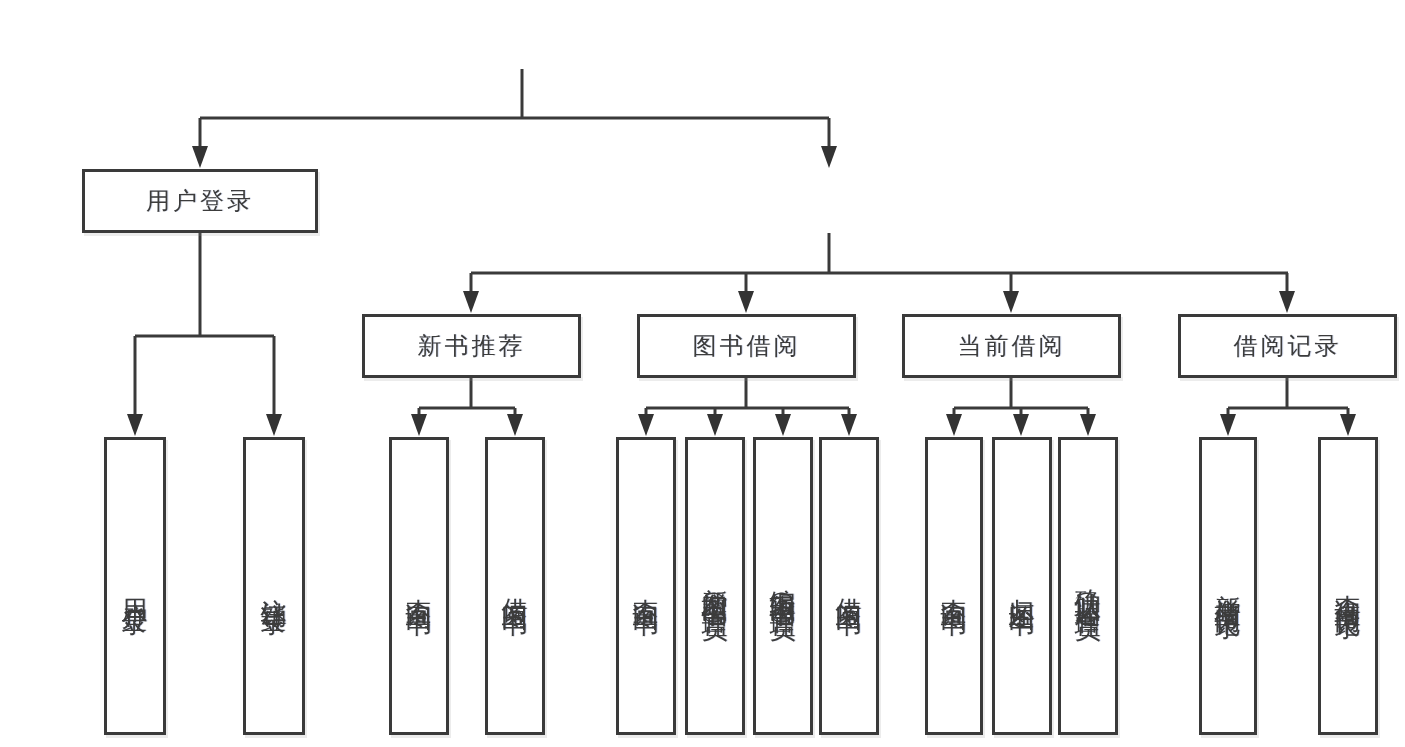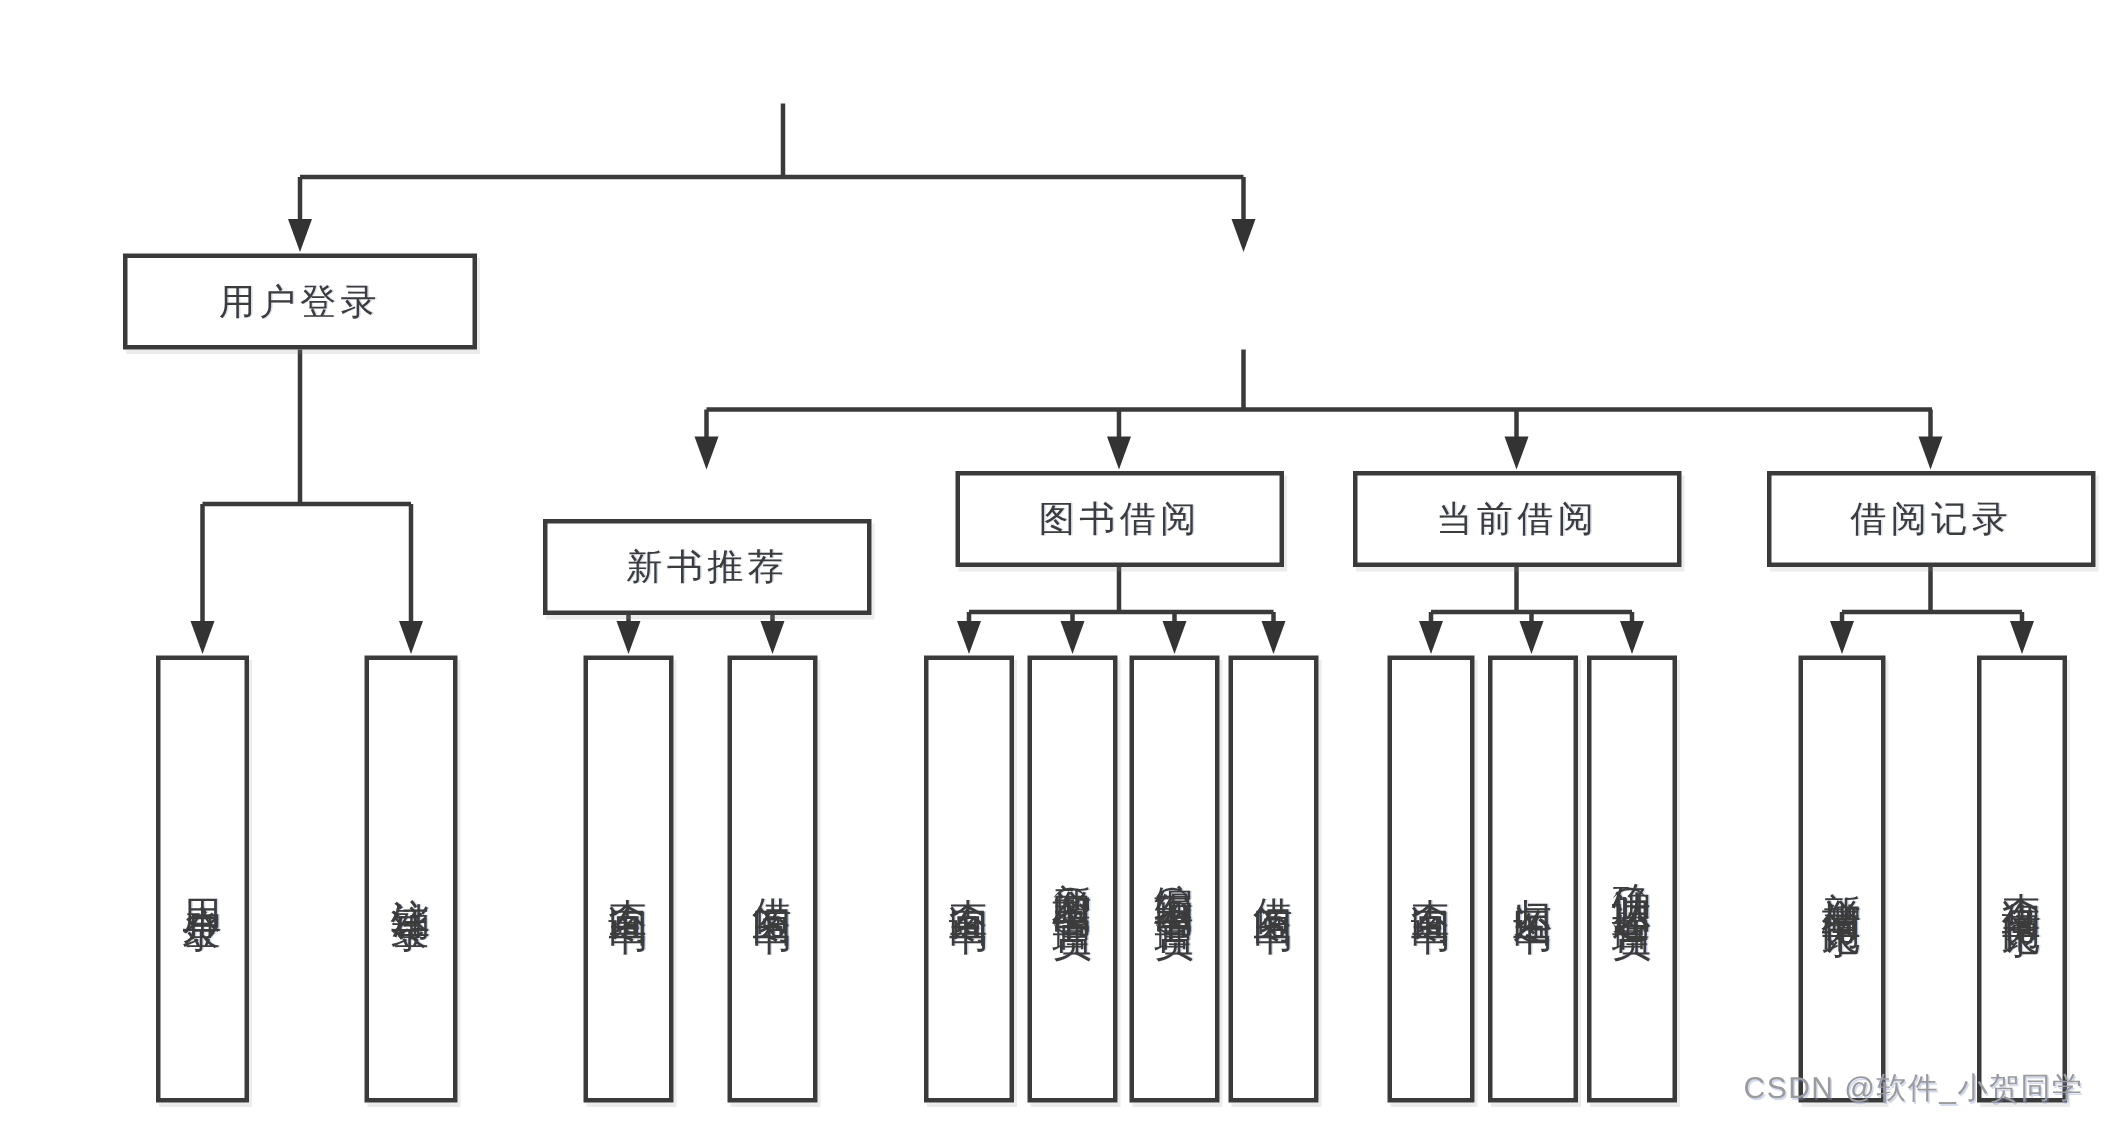--- a/index.html
+++ b/index.html
@@ -113,21 +113,21 @@
       <path class="wire" d="M1348,408 V419"></path>
       <polygon class="ahead" points="1340,414 1356,414 1348,436"></polygon>
     </g>
   </svg>
 
 
   <div class="node h" style="left:82px;top:169px;width:236px;height:64px;">
     <span class="lbl">用户登录</span>
   </div>
 
-  <div class="node h" style="left:362px;top:314px;width:219px;height:64px;margin-top:32px;">
+  <div class="node h" style="left:362px;top:314px;width:219px;height:64px;">
     <span class="lbl">新书推荐</span>
   </div>
   <div class="node h" style="left:637px;top:314px;width:219px;height:64px;">
     <span class="lbl">图书借阅</span>
   </div>
   <div class="node h" style="left:1178px;top:314px;width:219px;height:64px;">
     <span class="lbl">借阅记录</span>
   </div>
   <div class="node h" style="left:902px;top:314px;width:219px;height:64px;">
     <span class="lbl">当前借阅</span>
@@ -170,14 +170,13 @@
     <span class="lbl">确认归还（管理员）</span>
   </div>
 
   <div class="node v" style="left:1199px;top:437px;width:58px;height:298px;">
     <span class="lbl">新增借阅记录</span>
   </div>
   <div class="node v" style="left:1318px;top:437px;width:60px;height:298px;">
     <span class="lbl">查询借阅记录</span>
   </div>
 
-  <div class="watermark">CSDN @软件_小贺同学</div>
 </div>
 
 </body></html>

